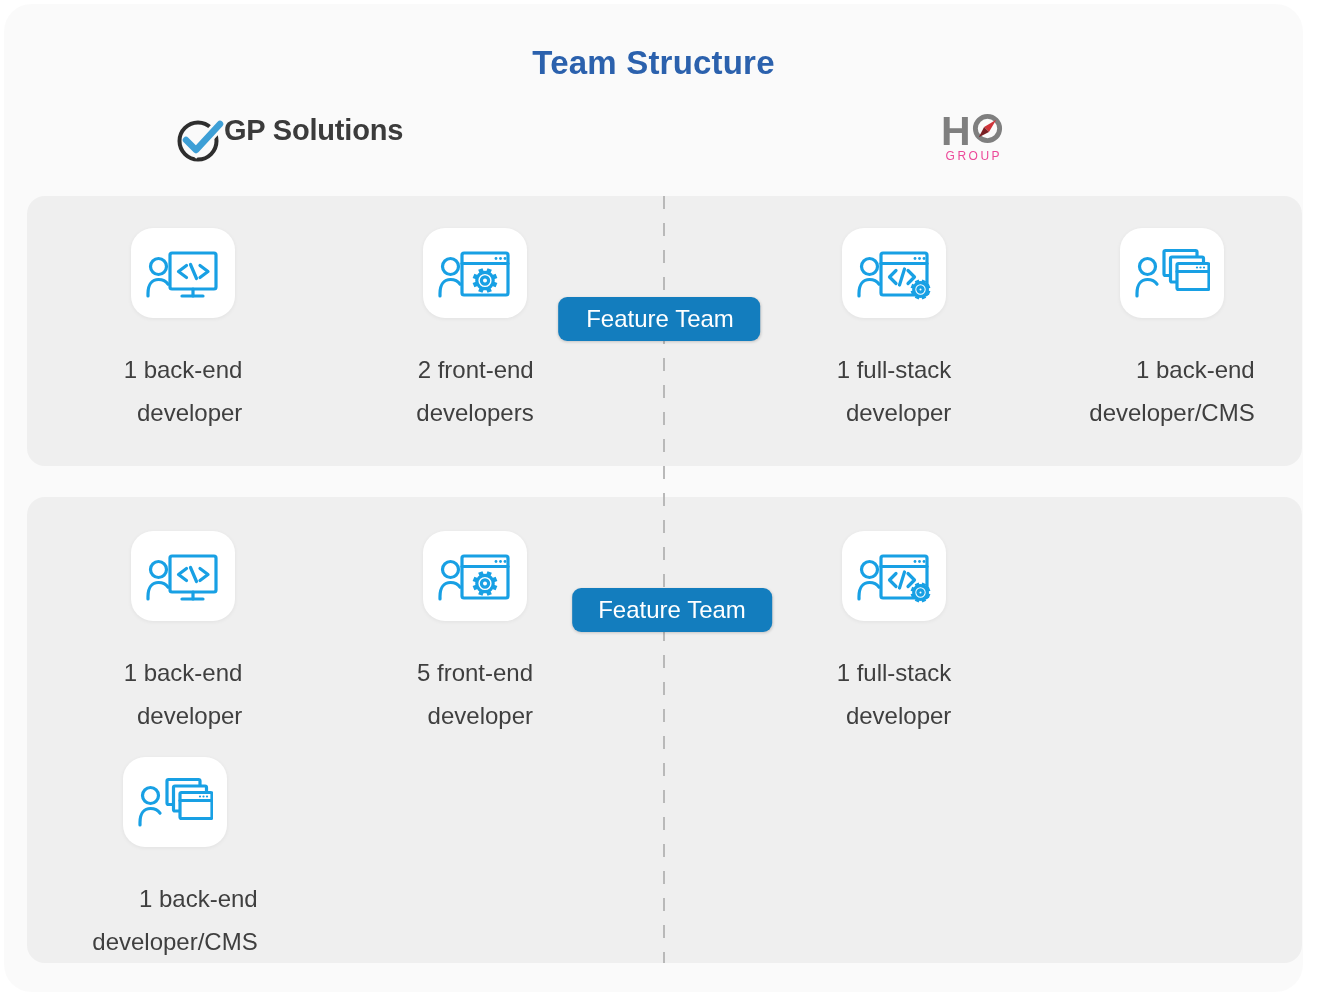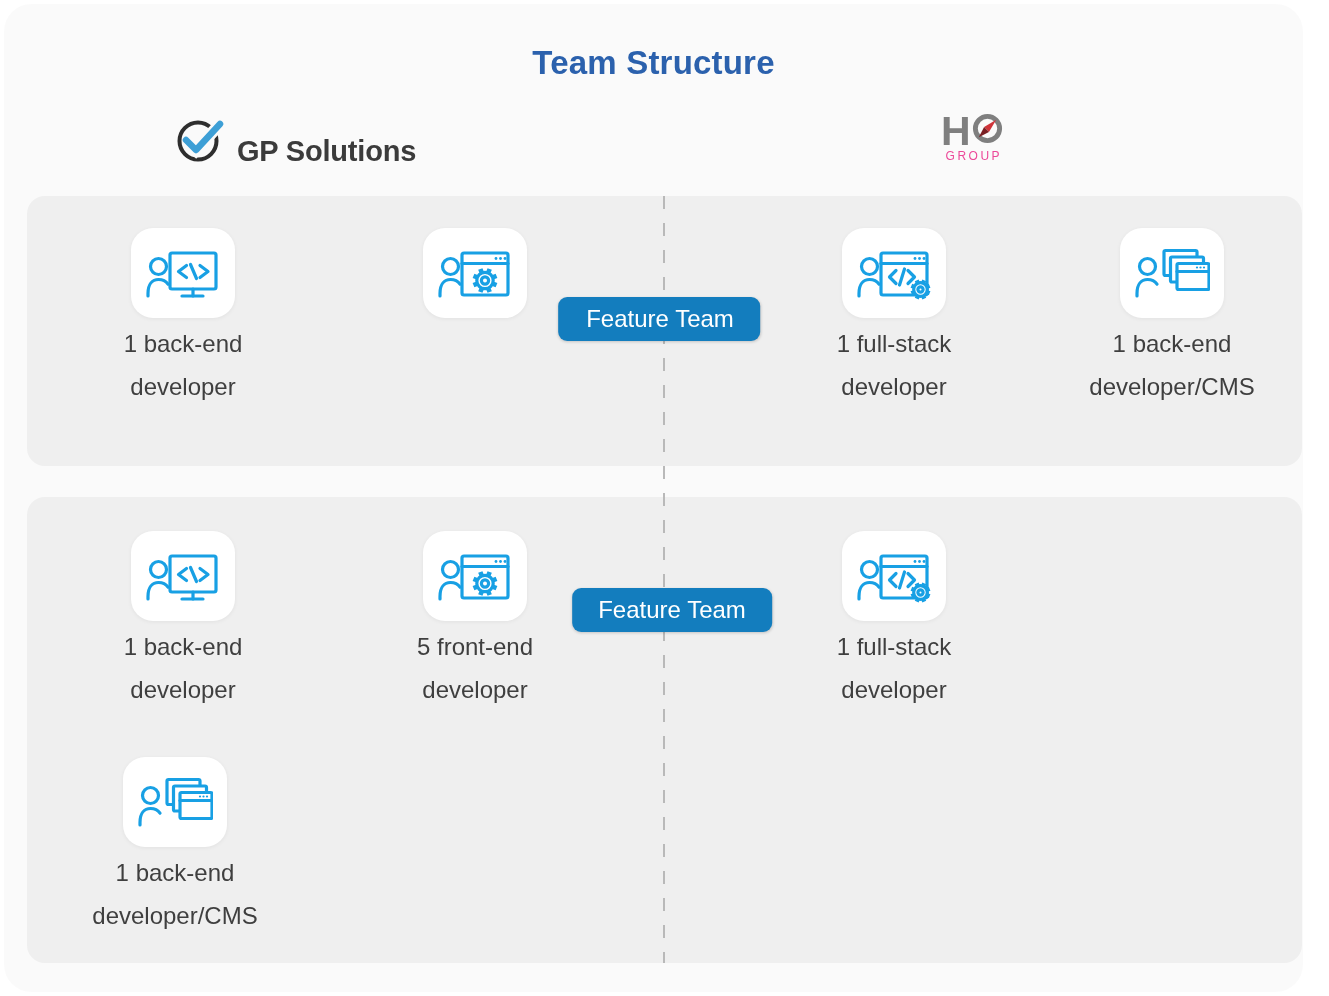--- a/index.html
+++ b/index.html
@@ -1,39 +1,39 @@
 <!DOCTYPE html>
 <html><head>
 <meta charset="utf-8">
 <style>
   html,body{margin:0;padding:0;background:#ffffff;font-family:"Liberation Sans",sans-serif;}
   .stage{position:relative;width:1307px;height:996px;background:#ffffff;overflow:hidden;}
   .card{position:absolute;inset:5px;background:#fafafa;border-radius:26px;box-shadow:0 0 0 1px rgba(0,0,0,0.02);}
   .page-title{position:absolute;top:44px;left:0;right:0;text-align:center;
     font-size:33px;font-weight:bold;color:#2b61ad;letter-spacing:0.2px;}
   
-  .logo-left{position:absolute;left:176px;top:114px;display:flex;align-items:flex-end;gap:13px;}
+  .logo-left{position:absolute;left:176px;top:114px;display:flex;align-items:flex-start;gap:0;}
   .gp-text{font-size:29px;font-weight:bold;color:#3b3b3b;letter-spacing:-0.2px;}
   .logo-right{position:absolute;left:941px;top:108px;}
   .hotelplan-word{display:flex;align-items:center;font-size:41px;font-weight:bold;
     color:#7f7f7f;letter-spacing:-1.5px;}
   .hotelplan-word svg{margin:4px 1px 0 2px;}
   .group-label{text-align:right;font-size:12px;color:#ec4899;letter-spacing:2.5px;margin-top:-6px;padding-right:3px;}
   
   .panel{position:absolute;left:27px;width:1275px;background:#efefef;border-radius:18px;}
   .divider{position:absolute;left:663px;top:196px;height:767px;width:2px;z-index:2;
     background:repeating-linear-gradient(180deg,#b9b9b9 0 13px,transparent 13px 27px);}
   .team-badge{position:absolute;transform:translate(-50%,-50%);background:#137dbe;color:#ffffff;
     font-size:24px;padding:8px 26px;border-radius:9px;white-space:nowrap;z-index:3;
     box-shadow:0 1px 3px rgba(0,0,0,0.18);}
   
   .member{position:absolute;width:280px;display:flex;flex-direction:column;align-items:center;z-index:1;}
   .icon-card{width:104px;height:90px;background:#ffffff;border-radius:22px;
     display:flex;align-items:center;justify-content:center;box-shadow:0 1px 4px rgba(0,0,0,0.06);}
-  .member-label{margin-top:4px;font-size:24px;line-height:43px;color:#3f3f3f;text-align:center;}
+  .member-label{margin-top:30px;font-size:24px;line-height:43px;color:#3f3f3f;text-align:right;}
 </style>
 </head>
 <body>
 
 <div class="stage" id="stage">
   <div class="card"></div>
 
   <div class="page-title">Team Structure</div>
 
   <div class="logo-left">
@@ -100,20 +100,24 @@
             <line x1="51.1" y1="42.1" x2="52.7" y2="46.0" stroke-width="4.6" stroke-linecap="butt"></line>
             <line x1="44.9" y1="42.1" x2="43.3" y2="46.0" stroke-width="4.6" stroke-linecap="butt"></line>
             <line x1="40.4" y1="37.6" x2="36.5" y2="39.2" stroke-width="4.6" stroke-linecap="butt"></line>
             <line x1="40.4" y1="31.4" x2="36.5" y2="29.8" stroke-width="4.6" stroke-linecap="butt"></line>
             <line x1="44.9" y1="26.9" x2="43.3" y2="23.0" stroke-width="4.6" stroke-linecap="butt"></line>
             <line x1="51.1" y1="26.9" x2="52.7" y2="23.0" stroke-width="4.6" stroke-linecap="butt"></line>
             <line x1="55.6" y1="31.4" x2="59.5" y2="29.8" stroke-width="4.6" stroke-linecap="butt"></line>
             <circle cx="48" cy="34.5" r="3.6"></circle>
           </g>
         </svg>
+      </div>
+      <div class="member-label">
+        <div>2 front-end</div>
+        <div>developers</div>
       </div>
     </div>
     <div class="member" style="left: 754px; top: 228px;">
       <div class="icon-card">
         <svg width="76" height="54" viewBox="0 0 76 54">
           <g fill="none" stroke="#18a0e4" stroke-width="3.2" stroke-linecap="round" stroke-linejoin="round">
             <circle cx="13.5" cy="20.5" r="8"></circle>
             <path d="M3 50 v-2.5 c0-9.5 4.5-14 10.5-14 c4.5 0 7.5 1.7 9.5 4.7"></path>
             <rect x="25" y="7" width="46" height="42" rx="2" fill="#fff"></rect>
             <path d="M25 17.5 h46"></path>

